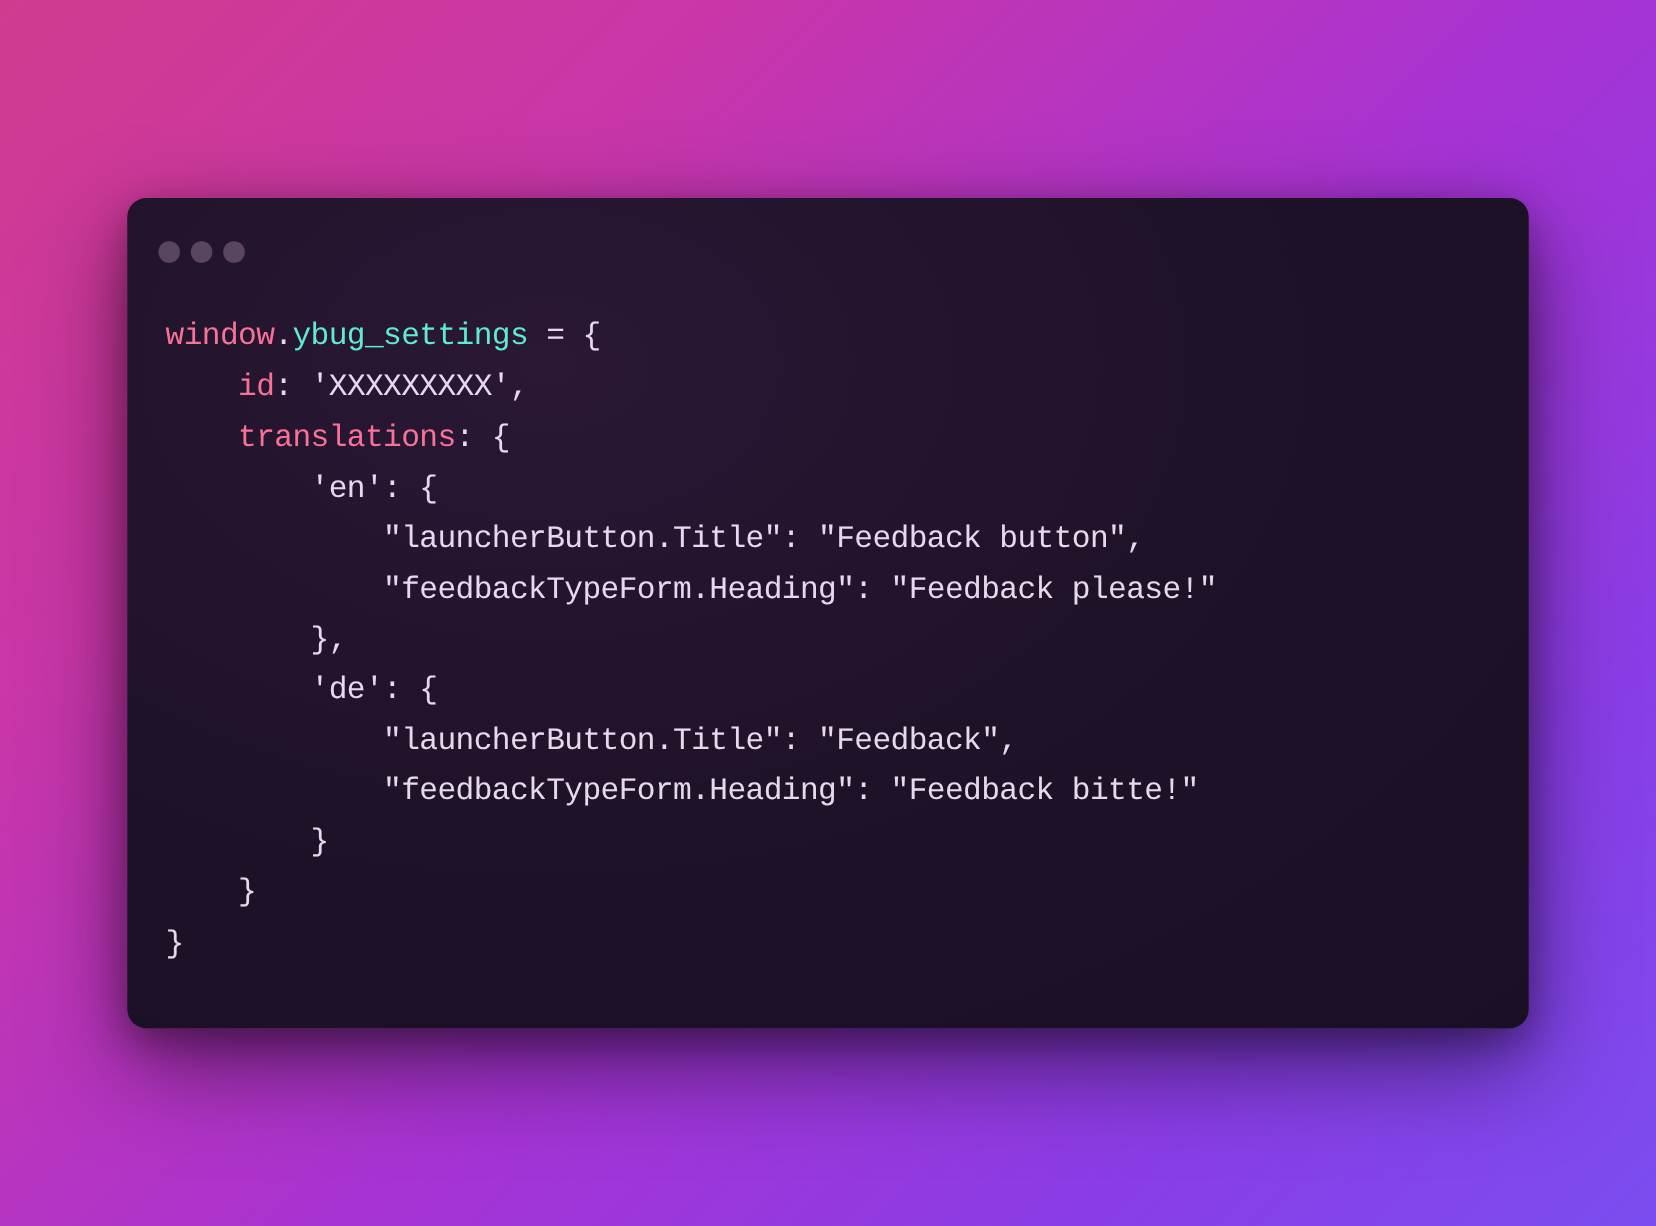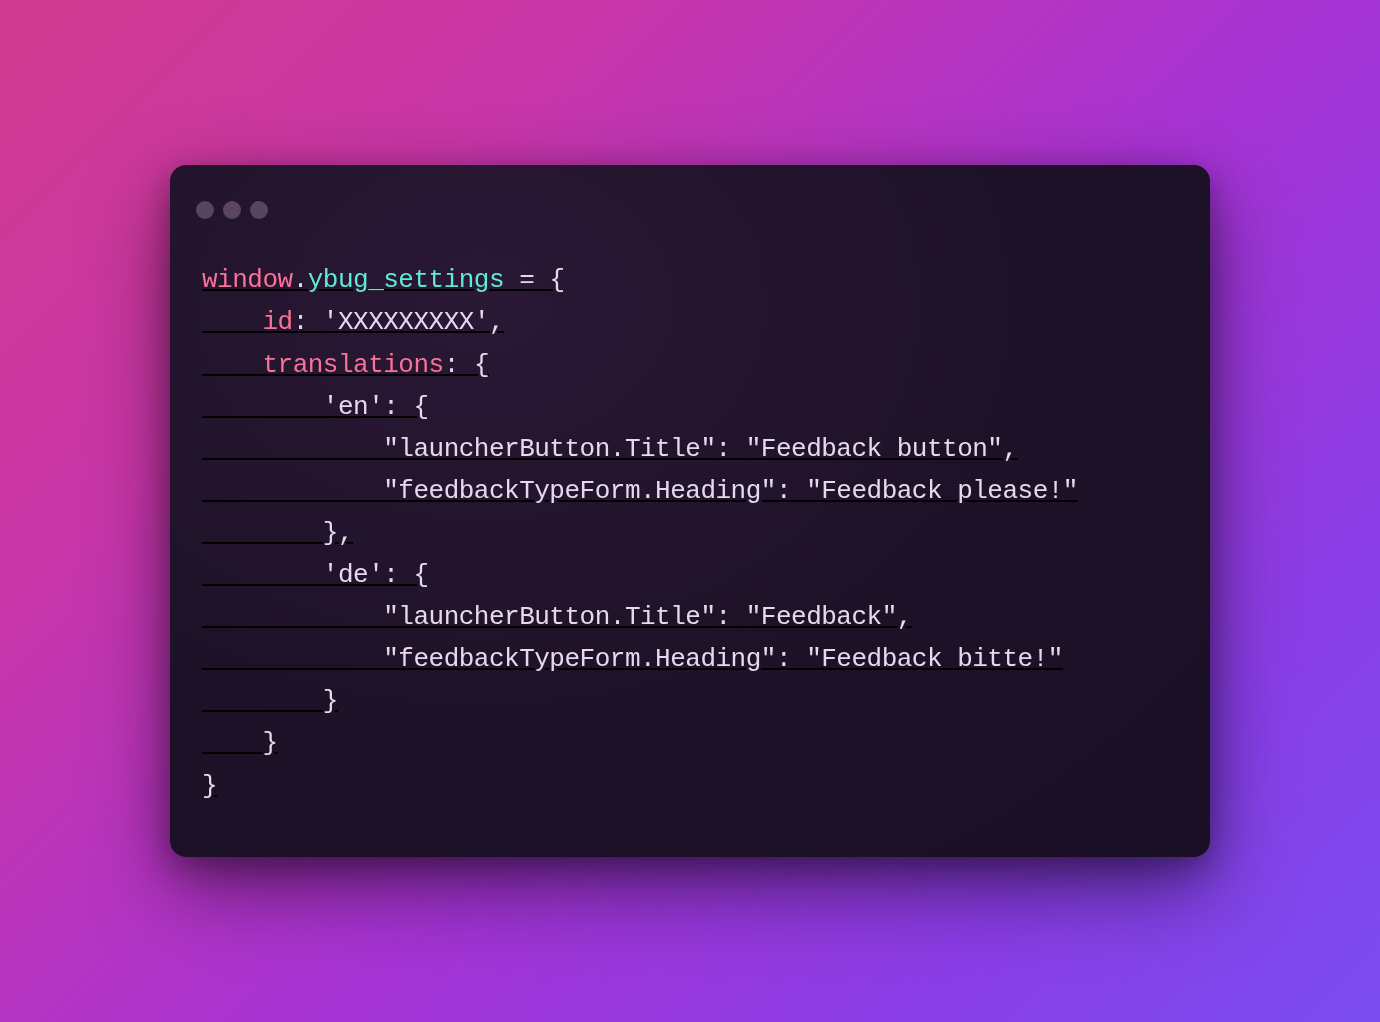--- a/index.html
+++ b/index.html
@@ -13,28 +13,27 @@
       height: 1022px;
       background: linear-gradient(135deg, #d13b8f 0%, #c936a8 25%, #a733d4 55%, #8a3de6 80%, #7b4df0 100%);
       display: flex;
       align-items: center;
       justify-content: center;
       font-family: 'SF Mono', 'Monaco', 'Menlo', 'Consolas', 'Courier New', monospace;
       overflow: hidden;
     }
     
     .code-window {
-      width: 1040px;
+      width: 1168px;
       background: #1e1228;
       background: radial-gradient(ellipse at 30% 20%, #2a1835 0%, #1e1228 50%, #1a0f24 100%);
       border-radius: 16px;
       box-shadow: 0 30px 80px rgba(0, 0, 0, 0.5), 0 10px 30px rgba(0, 0, 0, 0.3);
       padding: 36px 32px 50px 32px;
       position: relative;
-      text-decoration: underline;
     }
     
     .window-controls {
       display: flex;
       gap: 9px;
       margin-bottom: 40px;
       margin-left: -6px;
     }
     
     .control-dot {

